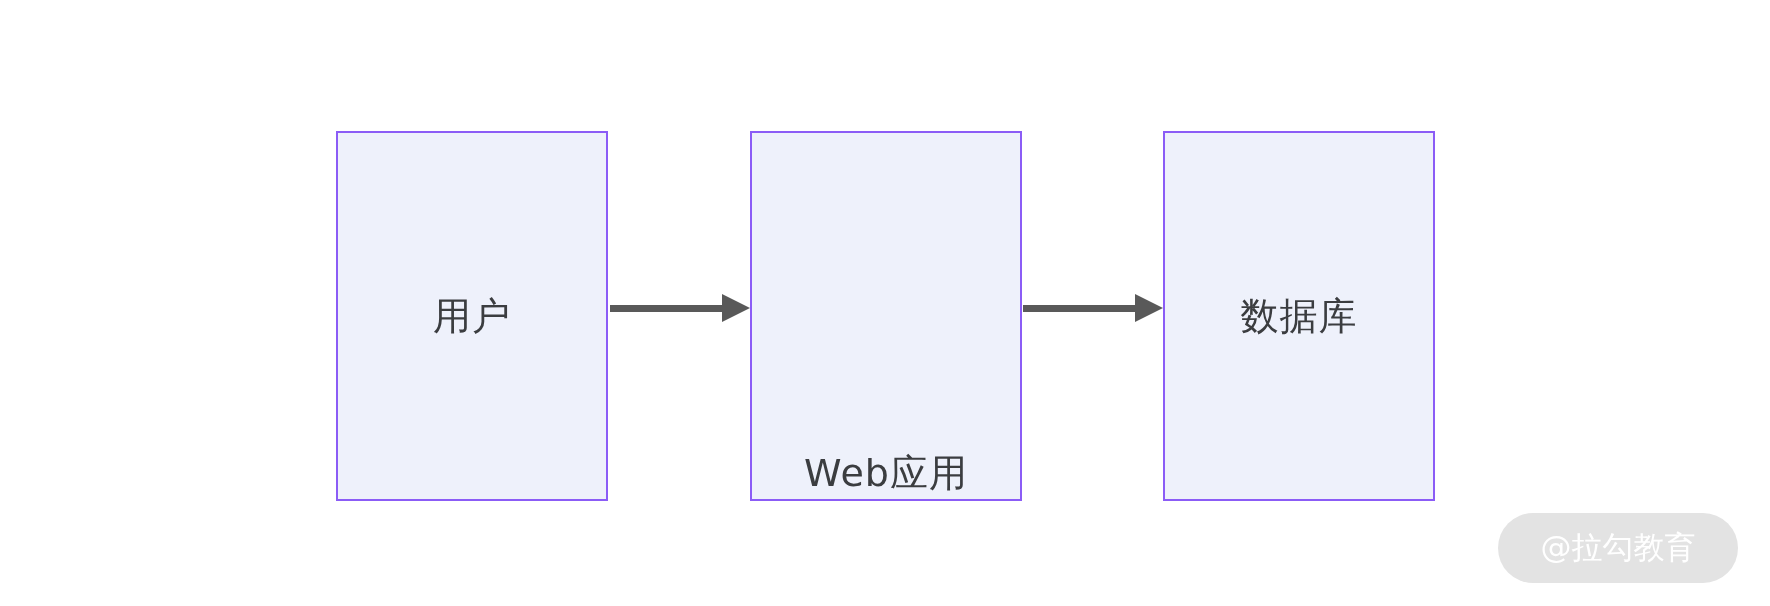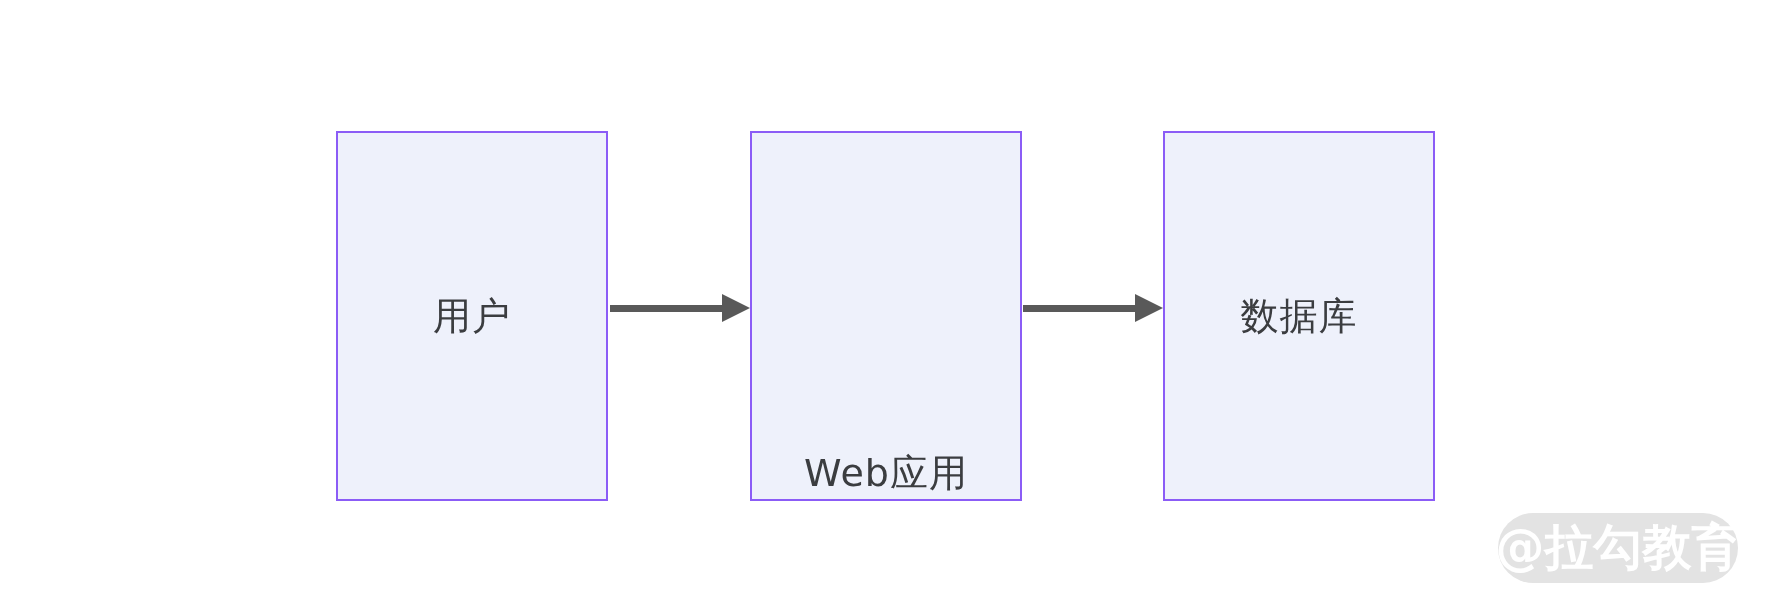--- a/index.html
+++ b/index.html
@@ -68,22 +68,22 @@
     width: 240px;
     height: 70px;
     background: #e3e3e3;
     border-radius: 35px;
     display: flex;
     align-items: center;
     justify-content: center;
   }
   .watermark-text {
     color: #ffffff;
-    font-size: 49px;
-    font-weight: 700;
+    font-size: 31px;
+    font-weight: 400;
     white-space: nowrap;
   }
 </style>
 </head>
 <body>
 
 <div class="canvas">
 
   <div class="node node-user">
     <span class="node-label">用户</span>

